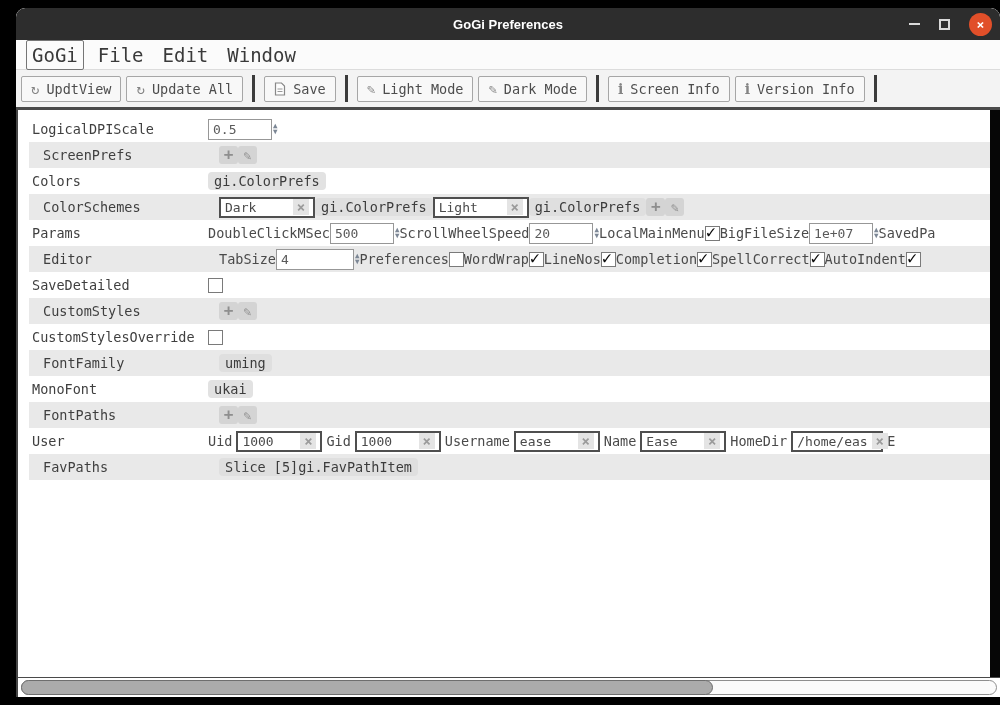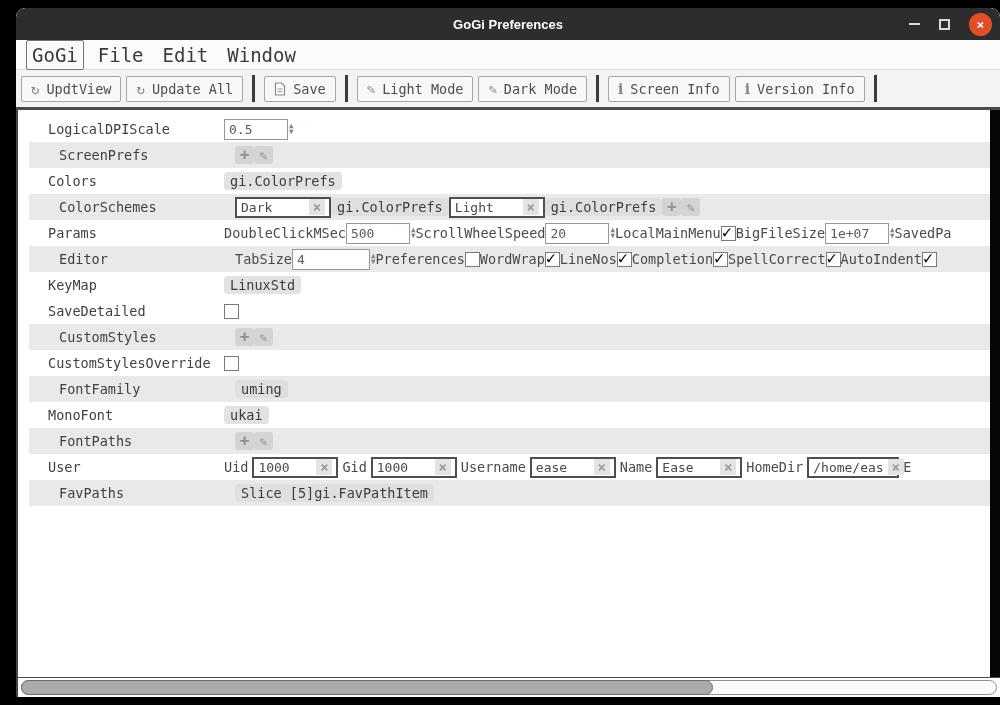--- a/index.html
+++ b/index.html
@@ -41,21 +41,21 @@
   .tb-ico.info { font-family:"DejaVu Serif", serif; font-weight:bold; font-size:14px; }
   .tb-ico svg { display:block; }
 
   
   .body-region { flex:1; display:flex; flex-direction:column; min-height:0;
                  border-left:2px solid #454545; }
   .rows-wrap { flex:1; display:flex; min-height:0; }
   .rows-col { flex:1; overflow:hidden; padding-top:6px; background:#fff; }
   .right-gutter { width:10px; background:#060606; flex:none; }
 
-  .row { height:26px; display:flex; align-items:center; padding-left:30px;
+  .row { height:26px; display:flex; align-items:center; padding-left:14px;
          font-size:13.5px; color:#3f3f3f; white-space:nowrap; overflow:hidden; }
   .row.alt { background:#e9e9e9;margin-left:11px; }
   .row-label { width:176px; flex:none; }
   .rc { display:flex; align-items:center; }
 
   .chip { background:#e2e2e2; border-radius:4px; padding:1px 6px; color:#3c3c3c; }
   .row.alt .chip { background:#dfdfdf; }
 
   .tfield { display:inline-flex; align-items:center; height:21px; background:#fff;
             border:1px solid #979797; padding:0 4px; font-size:13px; color:#5a5a5a; }
@@ -283,26 +283,20 @@
             <span class="checkbox">
                 <span class="check-glyph">✓</span>
               </span>
             <span class="sub">AutoIndent</span>
             <span class="checkbox">
                 <span class="check-glyph">✓</span>
               </span>
           </span>
         </div>
 
-        <div class="row">
-          <span class="row-label">KeyMap</span>
-          <span class="rc">
-              <span class="chip">LinuxStd</span>
-            </span>
-        </div>
 
 
         <div class="row">
           <span class="row-label">SaveDetailed</span>
           <span class="rc">
               <span class="checkbox"></span>
             </span>
         </div>
 
         <div class="row alt">

